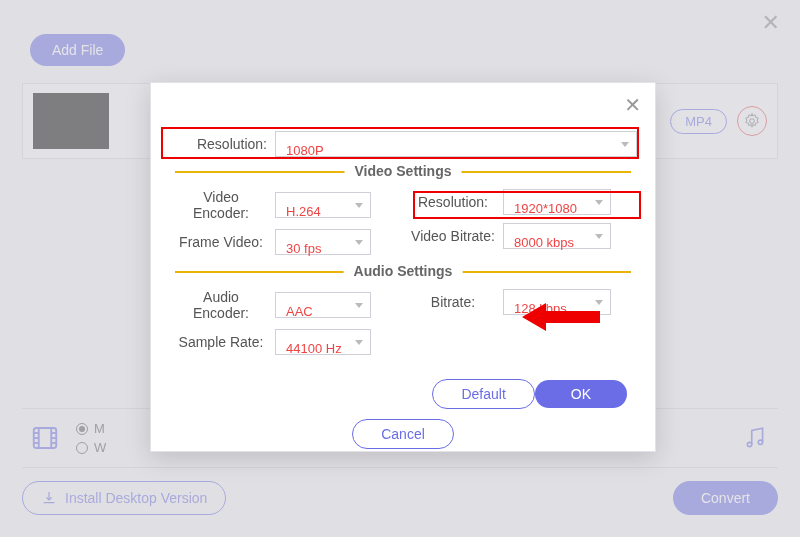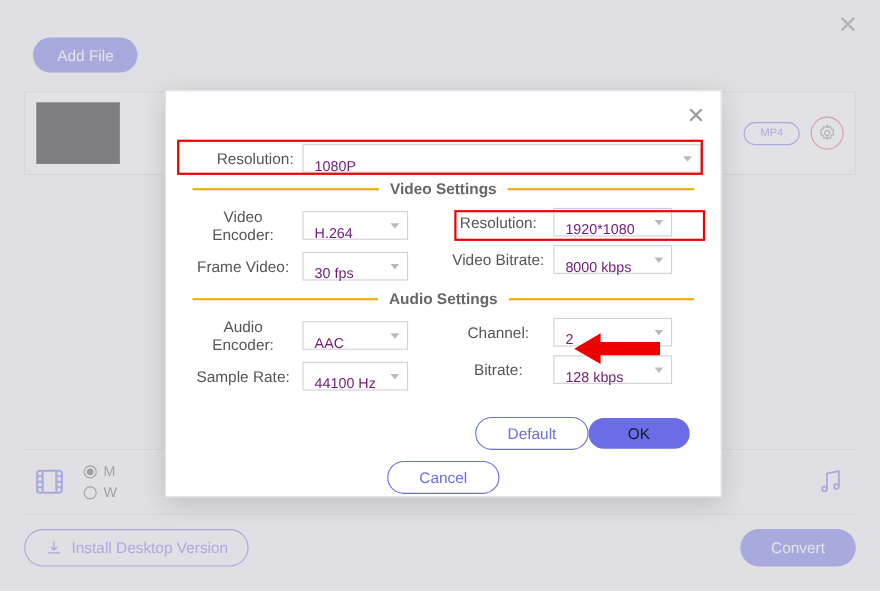--- a/index.html
+++ b/index.html
@@ -30,21 +30,21 @@
     .file-row {
       position: absolute; top: 83px; left: 22px; right: 22px;
       height: 76px; border: 1px solid #d8d8df;
       background: #fafafd; display: flex; align-items: center;
       padding: 10px;
     }
     .thumb { width: 76px; height: 56px; background: #000; }
     .file-right { margin-left: auto; display: flex; align-items: center; gap: 10px; }
     .mp4-btn {
       border: 1px solid #6a6de6; color: #6a6de6; background: transparent;
-      border-radius: 14px; padding: 4px 14px; font-size: 10px;
+      border-radius: 14px; padding: 4px 14px; font-size: 13px;
     }
     .gear-circle {
       width: 30px; height: 30px; border-radius: 50%;
       border: 1.5px solid #e24d4d; display: flex;
       align-items: center; justify-content: center;
     }
     .gear-circle svg { stroke: #888; }
     .bottom-left {
       position: absolute; left: 22px; right: 22px; top: 408px;
       height: 60px; border-top: 1px solid #d8d8df; border-bottom: 1px solid #d8d8df;
@@ -80,21 +80,21 @@
     }
     .modal-close {
       position: absolute; top: 10px; right: 14px;
       font-size: 20px; color: #999; cursor: pointer;
     }
     .row { display: flex; align-items: center; margin-bottom: 8px; }
     .label { width: 106px; text-align: right; padding-right: 8px; color: #555; font-size: 14px; }
     .label-sm { width: 100px; text-align: center; padding-right: 8px; color: #555; font-size: 14px; }
     .select {
       border: 1px solid #d0d0d8; background: #fff;
-      padding: 16px 22px 4px 10px; font-size: 13px; color: #701a75;
+      padding: 16px 22px 4px 10px; font-size: 13px; color: #ef4444;
       position: relative; height: 26px; display: flex; align-items: center;
     }
     .select::after {
       content: ''; position: absolute; right: 7px; top: 50%;
       transform: translateY(-40%);
       border-left: 4px solid transparent; border-right: 4px solid transparent;
       border-top: 5px solid #bbb;
     }
     .resolution-row { margin-top: 34px; margin-bottom: 14px; }
     .resolution-row .select { flex: 1; }
@@ -120,21 +120,21 @@
       display: flex; justify-content: flex-end; align-items: center;
       padding: 0 10px; margin-top: 16px;
     }
     .pill {
       border-radius: 16px; padding: 6px 28px; font-size: 14px; cursor: pointer;
     }
     .pill-outline {
       border: 1px solid #6a6de6; color: #6a6de6; background: #fff;
     }
     .pill-solid {
-      border: none; background: #6a6de6; color: #0f172a;
+      border: none; background: #6a6de6; color: #ffffff;
       padding: 6px 36px;
     }
     .cancel-wrap { text-align: center; margin-top: 10px; }
     .red-box-res {
       position: absolute; left: 262px; top: 108px;
       width: 228px; height: 28px; border: 2px solid #e00; pointer-events: none;
     }
     .arrow-annotation {
       position: absolute; left: 522px; top: 297px;
       z-index: 20; pointer-events: none;
@@ -265,26 +265,20 @@
       </div>
       <div class="field">
         <div class="label-sm">Sample Rate:</div>
         <div class="select">
             <span>44100 Hz</span>
           </div>
       </div>
     </div>
     <div class="col">
       <div class="field">
-        <div class="label-sm" style="width:92px">Channel:</div>
-        <div class="select" style="width:108px">
-            <span>2</span>
-          </div>
-      </div>
-      <div class="field">
         <div class="label-sm" style="width:92px">Bitrate:</div>
         <div class="select" style="width:108px">
             <span>128 kbps</span>
           </div>
       </div>
     </div>
   </div>
 
   <div class="btns">
     <button class="pill pill-outline">Default</button>

